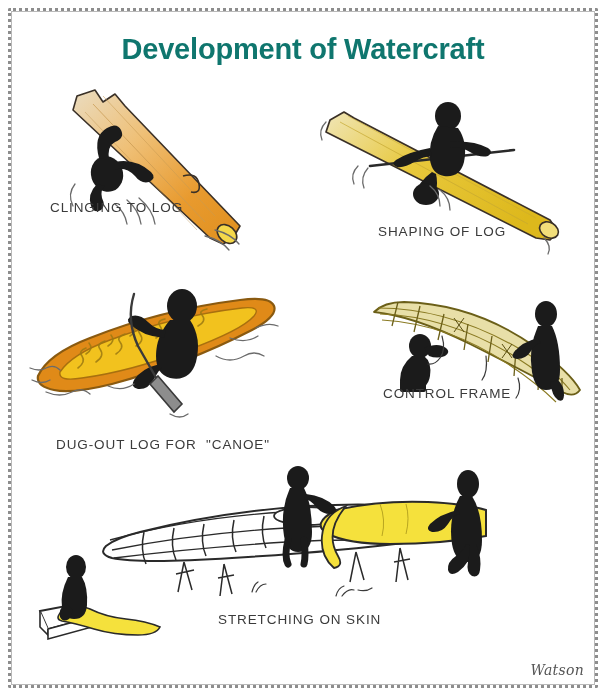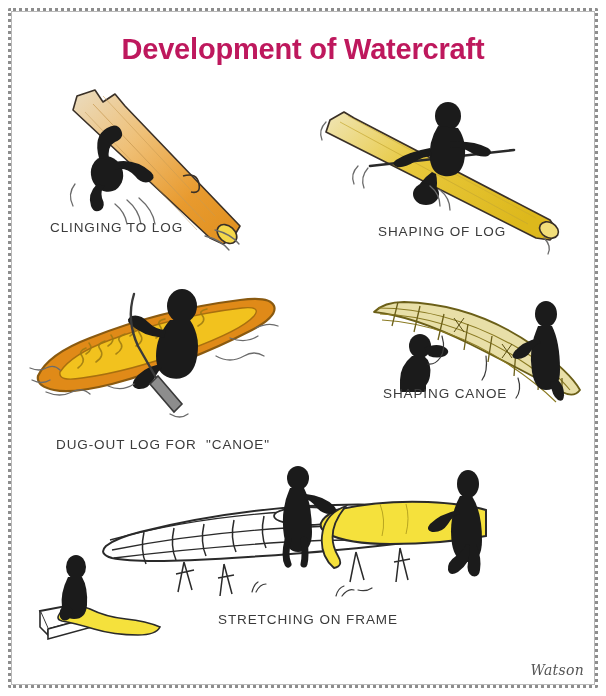--- a/index.html
+++ b/index.html
@@ -36,21 +36,21 @@
     border: 1px solid #b9b9b9;
   }
   .title {
     position: absolute;
     left: 0;
     top: 33px;
     width: 606px;
     text-align: center;
     font-size: 29px;
     font-weight: bold;
-    color: #be185d;
+    color: #0f766e;
     letter-spacing: -0.2px;
   }
   .caption {
     position: absolute;
     font-size: 13.5px;
     letter-spacing: 0.9px;
     color: #3b3b3b;
     white-space: pre;
   }
   .signature {
@@ -109,21 +109,21 @@
       <g fill="none" stroke="#6b6b6b" stroke-width="1.3" stroke-linecap="round">
         <path d="M20,96 q-8,10 -2,22"></path>
         <path d="M60,116 q10,8 12,20"></path>
         <path d="M72,112 q12,10 14,24"></path>
         <path d="M84,110 q14,12 16,26"></path>
         <path d="M150,148 q16,4 24,14"></path>
         <path d="M160,142 q16,4 24,14"></path>
       </g>
     </svg>
   </div>
-  <div class="caption" style="left:50px; top:220px;">CLINGING TO LOG</div>
+  <div class="caption" style="left:50px; top:200px;">CLINGING TO LOG</div>
 
   <div class="panel" style="left:318px; top:98px;">
     <svg width="265" height="150" viewBox="0 0 265 150">
       <defs>
         <linearGradient id="logGrad2" x1="0" y1="0" x2="1" y2="0.6">
           <stop offset="0%" stop-color="#F0E6B8"></stop>
           <stop offset="45%" stop-color="#E8C83C"></stop>
           <stop offset="100%" stop-color="#DDB81C"></stop>
         </linearGradient>
       </defs>
@@ -250,21 +250,21 @@
         <path d="M182,92 q2,14 8,18 q6,3 6,-6 q0,-8 -6,-14 Z"></path>
       </g>
 
       <g fill="none" stroke="#3a3a3a" stroke-width="1.2" stroke-linecap="round">
         <path d="M74,46 q4,14 -2,22 q-5,7 -12,6"></path>
         <path d="M118,66 q2,16 -4,24"></path>
         <path d="M150,88 q4,12 -2,20"></path>
       </g>
     </svg>
   </div>
-  <div class="caption" style="left:383px; top:386px;">SHAPING CANOE</div>
+  <div class="caption" style="left:383px; top:386px;">CONTROL FRAME</div>
 
   <div class="panel" style="left:100px; top:470px;">
     <svg width="420" height="150" viewBox="0 0 420 150">
 
       <g>
         <path d="M6,76 q10,-8 34,-14 q80,-20 168,-26 q70,-4 104,2 l0,34 q-80,10 -180,16 q-92,6 -120,0 q-14,-4 -6,-12 Z" fill="#ffffff" stroke="#2a2a2a" stroke-width="2"></path>
 
         <g stroke="#2a2a2a" stroke-width="1.3" fill="none">
           <path d="M10,70 q80,-22 174,-28 q70,-4 118,0"></path>
           <path d="M12,80 q80,-16 174,-22 q70,-4 116,0"></path>
@@ -315,21 +315,21 @@
         <path d="M376,74 q6,14 4,26 q-1,8 -8,6 q-6,-4 -4,-14 q2,-10 2,-18 Z"></path>
       </g>
 
       <g fill="none" stroke="#3a3a3a" stroke-width="1.2" stroke-linecap="round">
         <path d="M152,122 q2,-8 6,-10 M156,122 q4,-8 10,-8"></path>
         <path d="M236,126 q2,-8 8,-10 M242,126 q6,-8 12,-6"></path>
         <path d="M258,120 q8,2 14,-2"></path>
       </g>
     </svg>
   </div>
-  <div class="caption" style="left:218px; top:612px;">STRETCHING ON FRAME</div>
+  <div class="caption" style="left:218px; top:612px;">STRETCHING ON SKIN</div>
 
   <div class="panel" style="left:38px; top:555px;">
     <svg width="130" height="90" viewBox="0 0 130 90">
 
       <g>
         <path d="M2,56 L44,48 L54,62 L10,74 Z" fill="#ffffff" stroke="#2a2a2a" stroke-width="1.8"></path>
         <path d="M2,56 L2,72 L10,80 L10,74" fill="#ffffff" stroke="#2a2a2a" stroke-width="1.6"></path>
         <path d="M10,74 L54,62 L54,72 L10,84 Z" fill="#ffffff" stroke="#2a2a2a" stroke-width="1.6"></path>
       </g>
 

